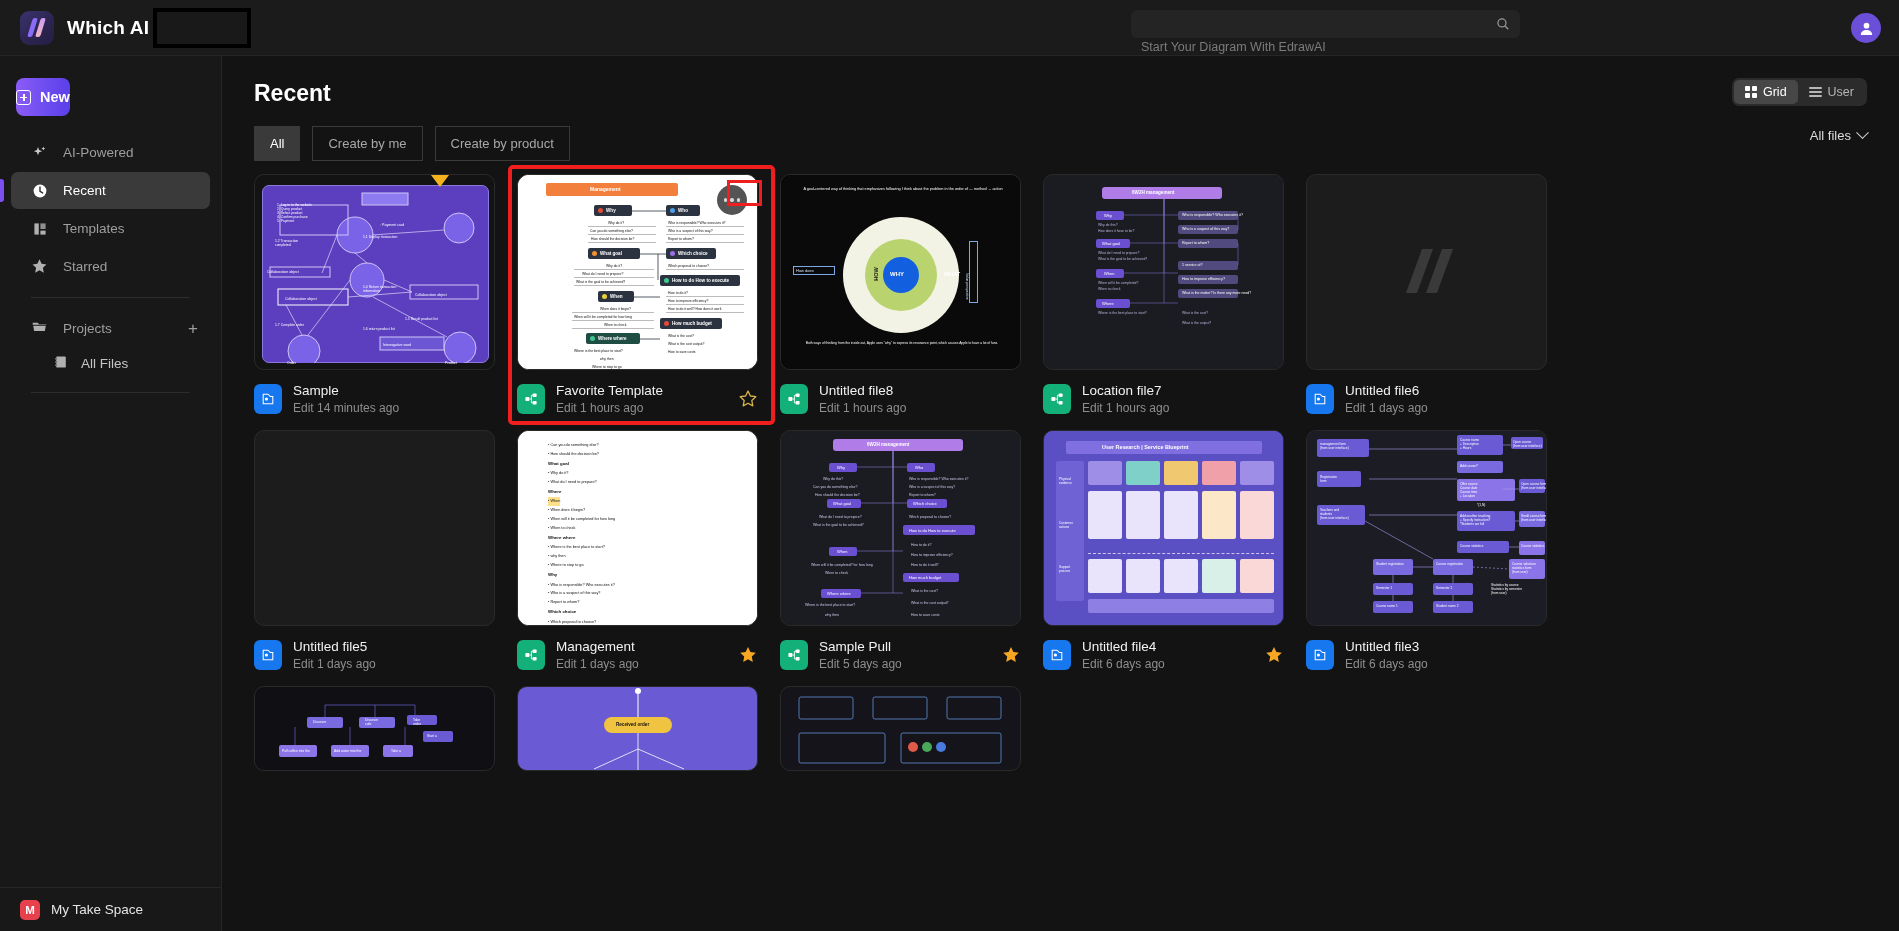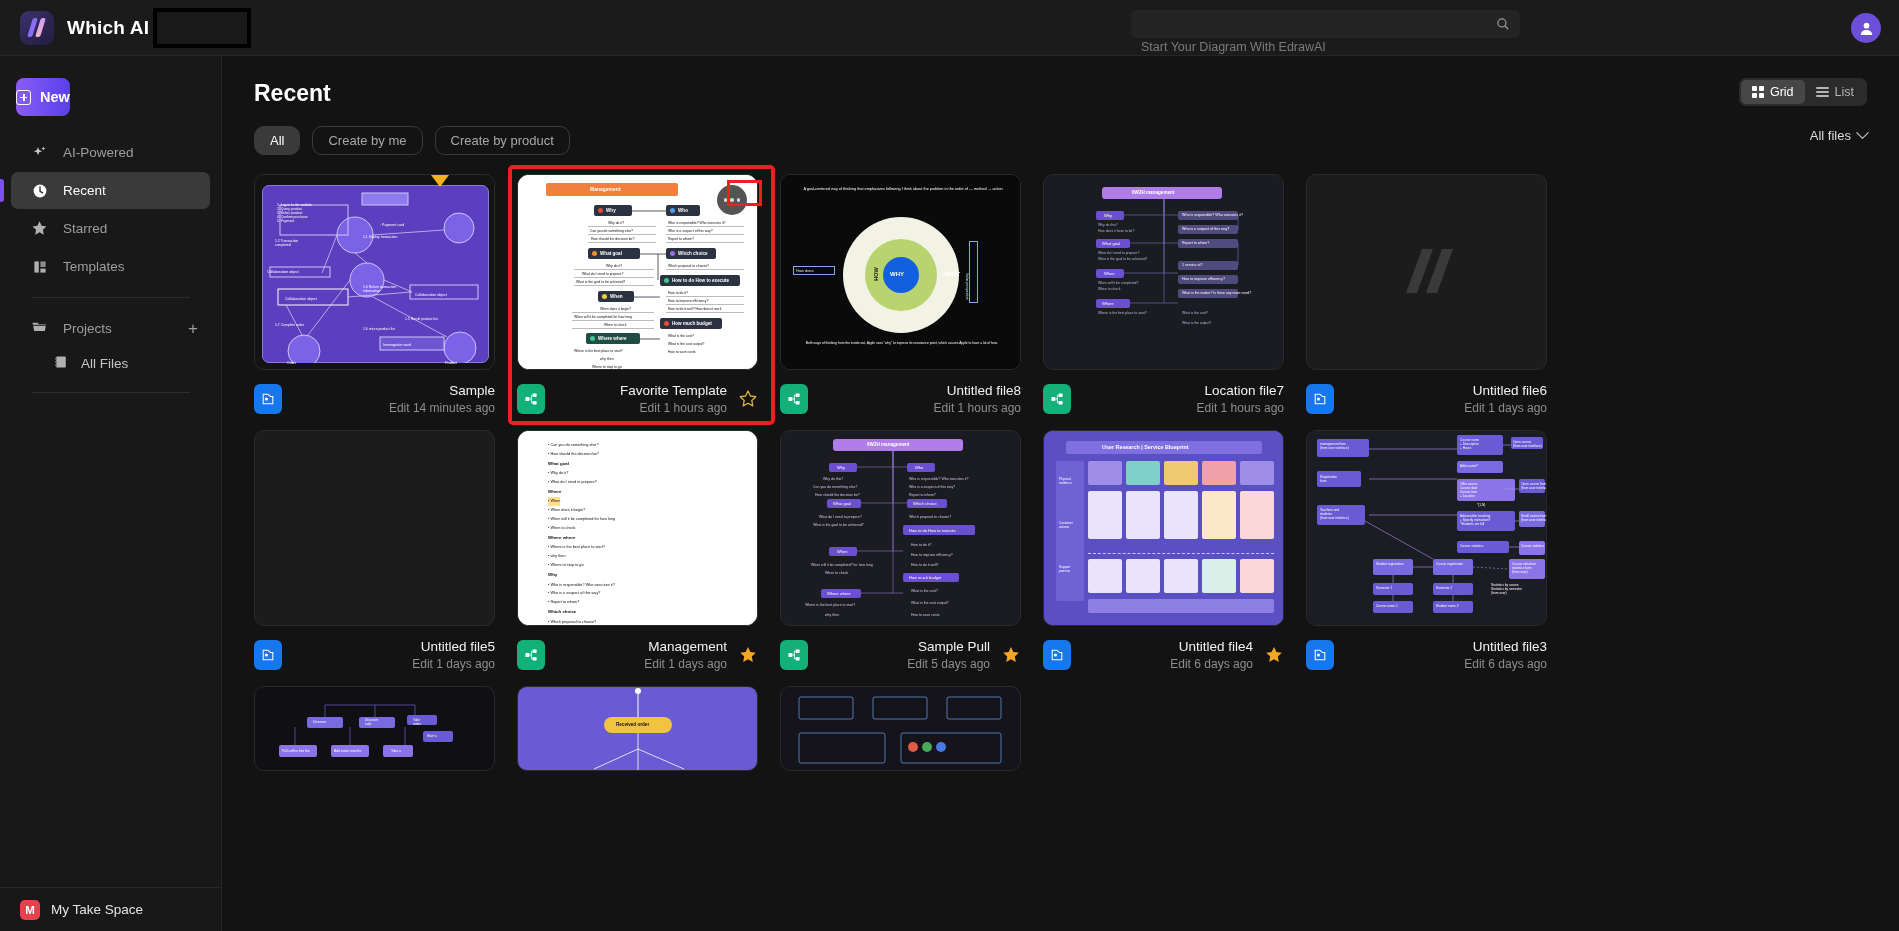--- a/index.html
+++ b/index.html
@@ -110,21 +110,21 @@
     color:#fff; font-size:11.5px; font-weight:bold;
     display:flex; align-items:center; justify-content:center;
   }
   .team-label { font-size:13.5px; color:#e4e4e4; }
 
   
   .main { position:absolute; top:56px; left:222px; width:1677px; height:875px; overflow:hidden; }
   .page-title { position:absolute; left:32px; top:24px; font-size:23px; font-weight:bold; color:#fff; }
   .filters { position:absolute; left:32px; top:70px; display:flex; gap:12px; }
   .chip {
-    height:29px; padding:0 15px; border-radius:10px; font-size:13px;
+    height:35px; padding:0 15px; border-radius:0; font-size:13px;
     display:flex; align-items:center; cursor:pointer;
     background:transparent; border:1px solid #3a3a3a; color:#a8a8a8;
   }
   .chip.active { background:#3a3a3a; border-color:#3a3a3a; color:#fff; }
 
   .view-toggle {
     position:absolute; right:32px; top:22px; height:28px;
     background:#2b2b2b; border-radius:7px; display:flex; padding:2px;
   }
   .vt-btn {
@@ -145,21 +145,21 @@
 
   
   .grid-area { position:absolute; left:32px; top:118px; width:1613px; height:757px; }
   .row { position:absolute; left:0; width:1613px; display:flex; gap:22px; }
   .card { width:241px; position:relative; }
   .thumb {
     width:241px; height:196px; border-radius:10px;
     background:#1e1e1e; overflow:hidden; position:relative; cursor:pointer;
     border:1px solid #2a2a2a;
   }
-  .meta { margin-top:10px; display:flex; align-items:center; gap:11px; height:38px;text-align:right; }
+  .meta { margin-top:10px; display:flex; align-items:center; gap:11px; height:38px; }
   .ftype {
     width:28px; height:30px; border-radius:6px; flex:none;
     display:flex; align-items:center; justify-content:center;
   }
   .ftype.blue { background:#1677ef; }
   .ftype.green { background:#14b07a; }
   .mtext { flex:1; min-width:0; }
   .mname { font-size:13.5px; color:#f2f2f2; white-space:nowrap; overflow:hidden; text-overflow:ellipsis; }
   .mtime { font-size:12px; color:#8e8e8e; margin-top:3px; }
   .star { width:20px; height:20px; flex:none; cursor:pointer; }
@@ -238,36 +238,36 @@
         <svg width="16" height="16" viewBox="0 0 20 20">
           <circle cx="10" cy="10" r="8" fill="#fff"></circle>
           <path d="M10 5v5.4l3.3 2" stroke="#2d2d2d" stroke-width="1.7" fill="none" stroke-linecap="round"></path>
         </svg>
       </span>
       <span>Recent</span>
     </div>
 
     <div class="nav-item">
       <span class="ico">
-        <svg width="17" height="17" viewBox="0 0 20 20">
-          <path d="M10 1.6l2.5 5.3 5.7.7-4.2 4 1.1 5.7L10 14.5 4.9 17.3 6 11.6 1.8 7.6l5.7-.7z" fill="#b0b0b0"></path>
-        </svg>
-      </span>
-      <span>Starred</span>
-    </div>
-
-    <div class="nav-item">
-      <span class="ico">
         <svg width="16" height="16" viewBox="0 0 20 20">
           <path d="M3 3h5.5v14H3z" fill="#b0b0b0"></path>
           <path d="M10.5 3H17v7h-6.5z" fill="#8e8e8e"></path>
           <path d="M10.5 12H17v5h-6.5z" fill="#b0b0b0"></path>
         </svg>
       </span>
       <span>Templates</span>
+    </div>
+
+    <div class="nav-item">
+      <span class="ico">
+        <svg width="17" height="17" viewBox="0 0 20 20">
+          <path d="M10 1.6l2.5 5.3 5.7.7-4.2 4 1.1 5.7L10 14.5 4.9 17.3 6 11.6 1.8 7.6l5.7-.7z" fill="#b0b0b0"></path>
+        </svg>
+      </span>
+      <span>Starred</span>
     </div>
   </div>
 
   <div class="divider"></div>
 
   <div class="section-row">
     <span class="ico">
       <svg width="17" height="17" viewBox="0 0 20 20">
         <path d="M2 5.5h6l1.4 1.8H18V8H2z" fill="#b0b0b0"></path>
         <path d="M2.6 9h14.8l-1.1 6.2H3.7z" fill="#b0b0b0"></path>
@@ -316,21 +316,21 @@
           <span></span>
         </span>
       <span>Grid</span>
     </div>
     <div class="vt-btn">
       <span class="list-ico">
           <span></span>
           <span></span>
           <span></span>
         </span>
-      <span>List</span>
+      <span>User</span>
     </div>
   </div>
 
   <div class="allfiles">
     <span>All files</span>
     <span class="chev"></span>
   </div>
 
   <div class="grid-area">
 

